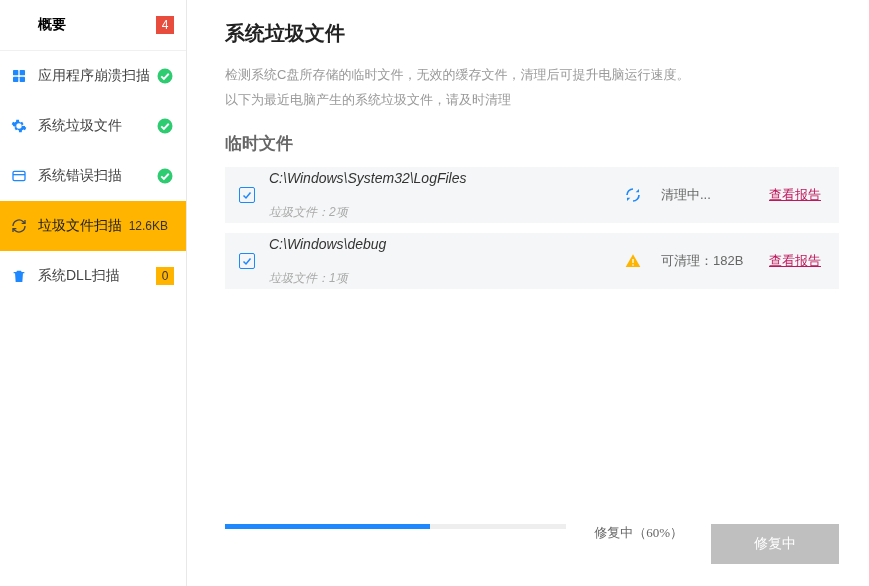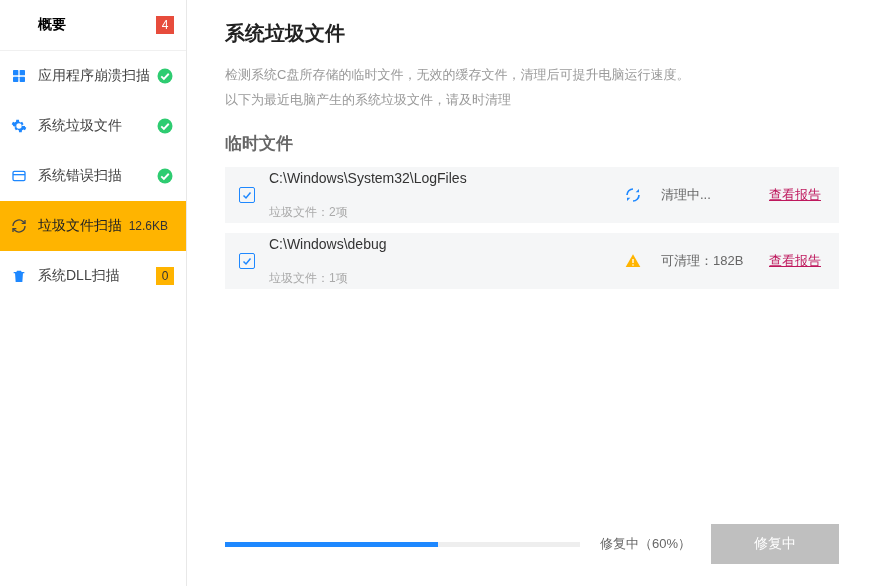--- a/index.html
+++ b/index.html
@@ -117,21 +117,21 @@
   border: 1.5px solid #1e88ff;
   border-radius: 2px;
   display: flex;
   align-items: center;
   justify-content: center;
   margin-right: 14px;
   flex-shrink: 0;
 }
 .checkbox svg { width: 12px; height: 12px; }
 
-.file-info { flex: 1; min-width: 0; }
+.file-info { flex: 1; min-width: 0; font-style: italic; }
 .file-path { font-size: 14px; color: #333; line-height: 1.3; }
 .file-sub { font-size: 12px; color: #aaa; margin-top: 17px; }
 
 .file-status {
   display: flex;
   align-items: center;
   gap: 20px;
   font-size: 13px;
   color: #666;
   min-width: 140px;
@@ -146,22 +146,22 @@
   text-decoration: underline;
   cursor: pointer;
 }
 
 .footer {
   position: absolute;
   bottom: 22px;
   left: 38px;
   right: 30px;
   display: flex;
-  align-items: center;
-  gap: 20px;
+  gap: 28px;
+  font-family: Liberation Serif, serif;
 }
 
 .progress {
   flex: 1;
   height: 5px;
   background: #eee;
   position: relative;
   overflow: hidden;
 }
 .progress-fill {

